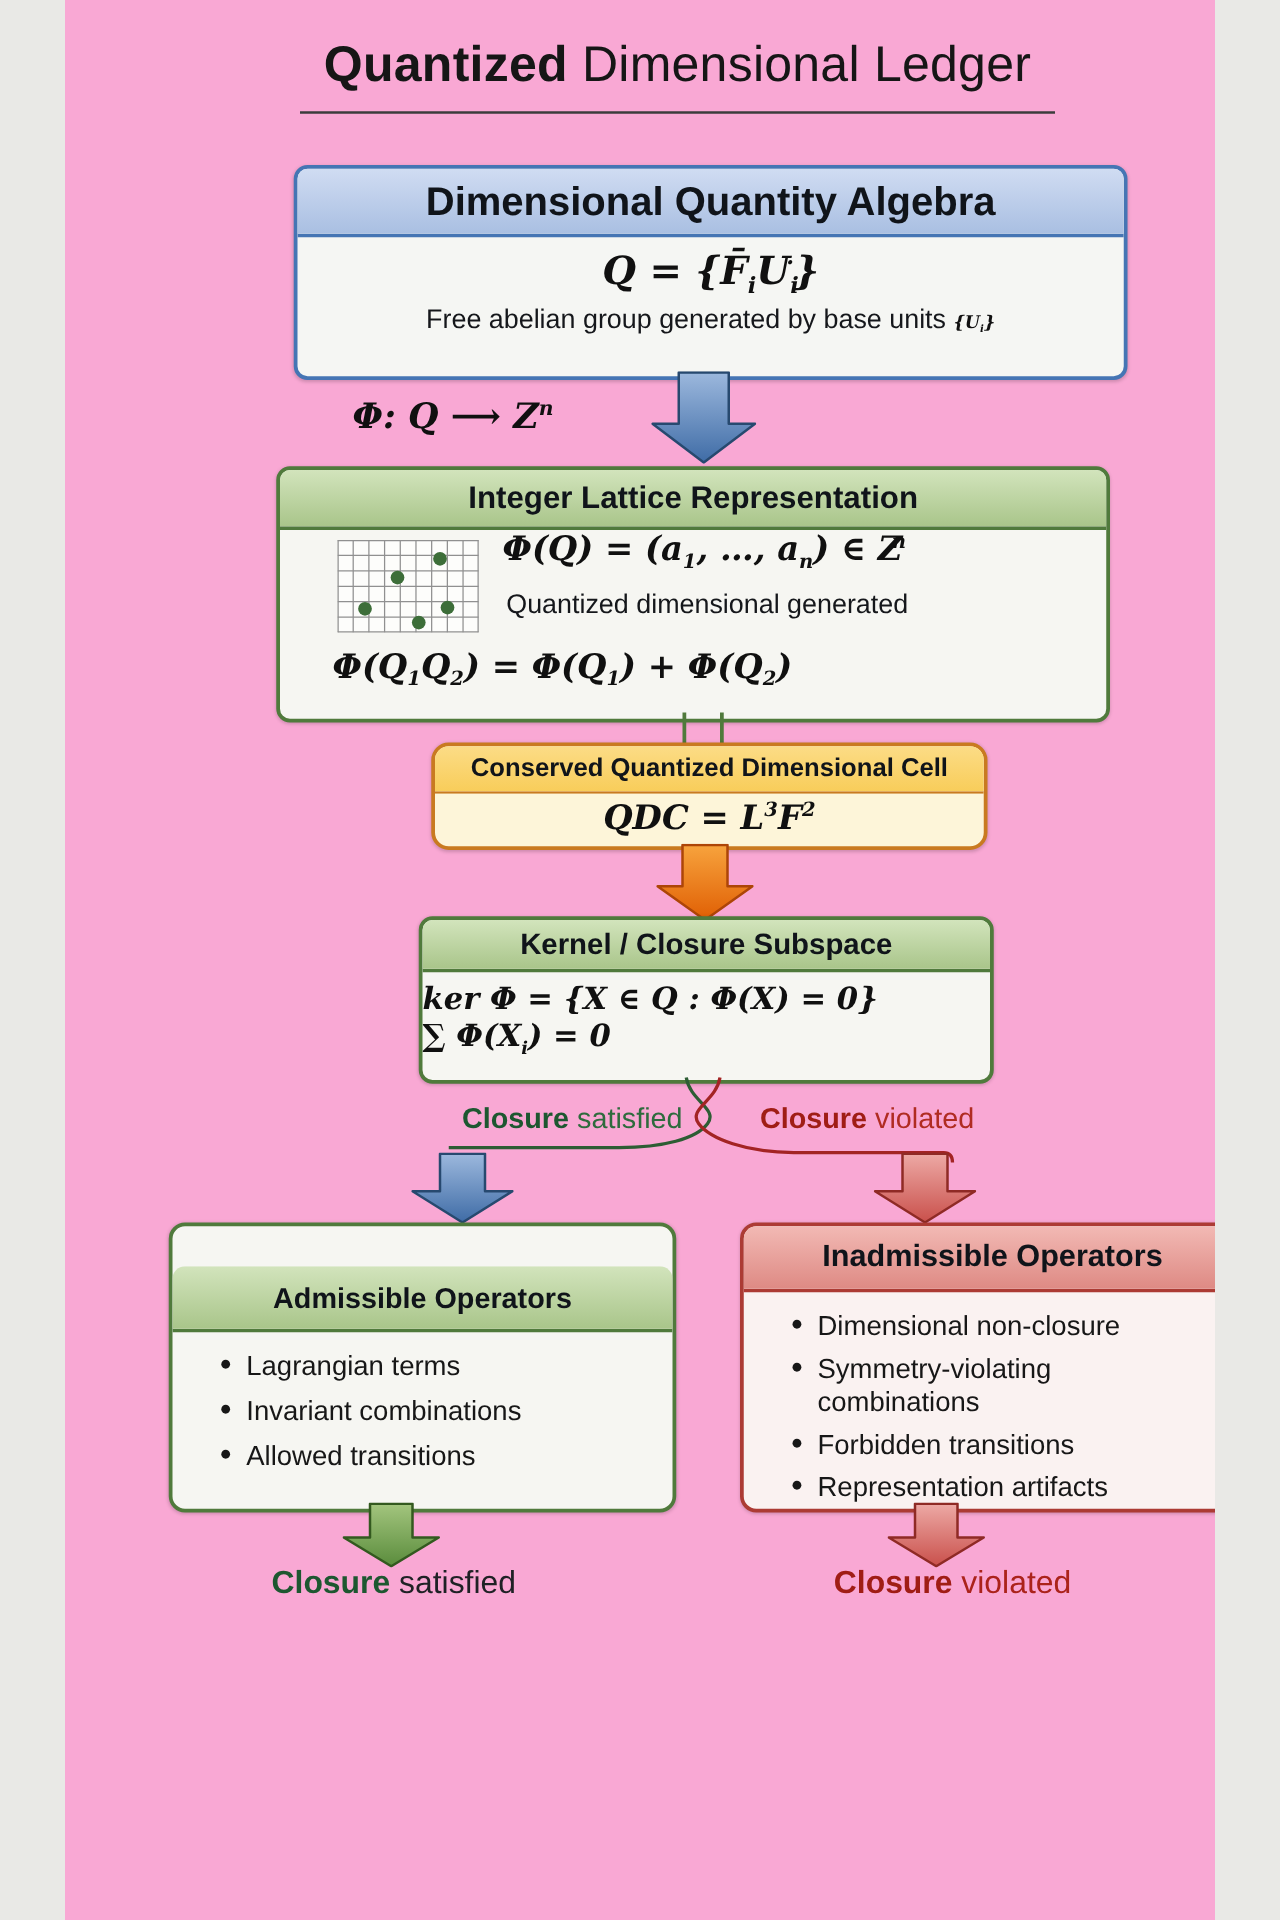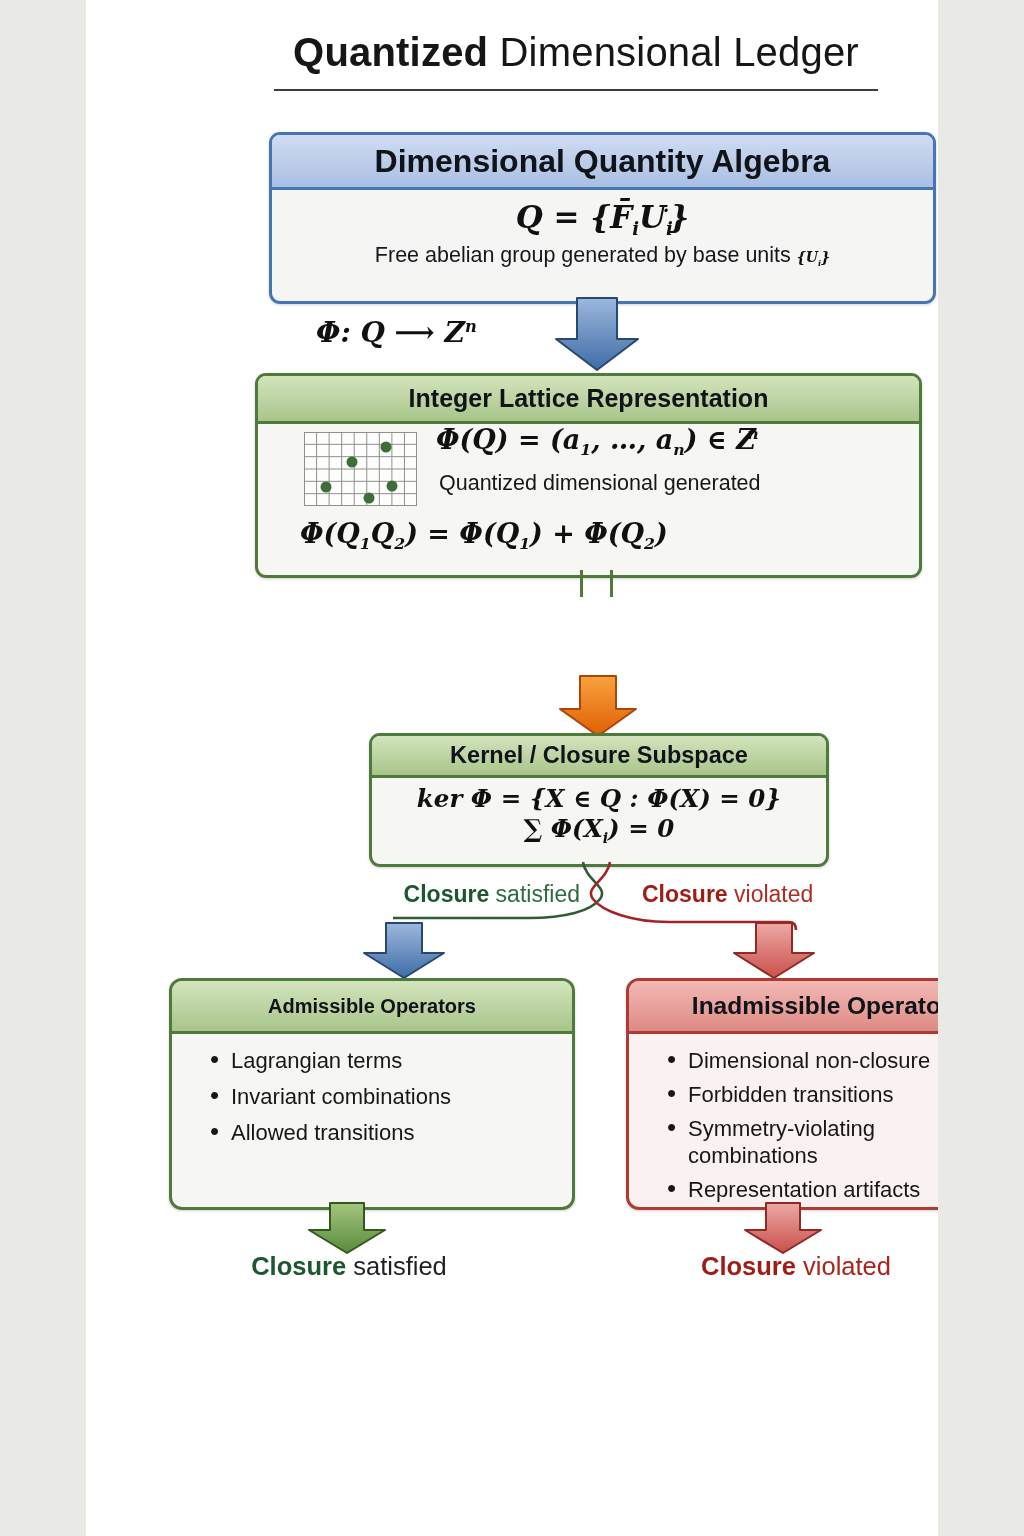--- a/index.html
+++ b/index.html
@@ -1,18 +1,18 @@
 <!DOCTYPE html>
 <html><head>
 <meta charset="utf-8">
 <style>
   html,body{margin:0;padding:0;background:#e9e9e6;}
   .page{
-    position:relative;width:852px;height:1536px;margin:0 auto;
-    background:#ffffff;overflow:hidden;
+    position:relative;width:920px;height:1536px;margin:0 auto;
+    background:#f9a8d4;overflow:hidden;
     font-family:"Liberation Sans",sans-serif;color:#1b1b1b;
   }
   
   .title{position:absolute;left:0;top:30px;width:980px;text-align:center;
     font-size:40px;color:#161616;letter-spacing:.2px;}
   .title .tb{font-weight:700;}
   .title-rule{position:absolute;left:188px;top:89px;width:604px;height:2px;background:#3c3c3c;}
   
   .box{position:absolute;border-radius:11px;box-shadow:0 1px 3px rgba(0,0,0,.18);}
   .box .hdr{font-weight:700;text-align:center;color:#10141a;}
@@ -44,32 +44,32 @@
   .connector-line.l{left:494px;}
   .connector-line.r{left:524px;}
   
   .box.yellow{left:293px;top:594px;width:439px;height:80px;border:3px solid #c97a20;background:#fdf5d9;border-radius:14px;}
   .box.yellow .hdr{height:36px;line-height:36px;font-size:20.5px;font-weight:600;
     background:linear-gradient(#fcdc86,#f8cd5a);border-bottom:2.5px solid #c97a20;border-radius:11px 11px 0 0;}
   .qdc-formula{margin-top:4px;text-align:center;font-size:27px;}
   
   .box.kernel{left:283px;top:733px;width:454px;height:128px;}
   .box.kernel .hdr{height:39px;line-height:39px;font-size:23.5px;}
-  .kernel-line{text-align:center;font-size:24.5px;font-style:italic;}
+  .kernel-line{font-size:24.5px;font-style:italic;}
   .kernel-line.l1{margin-top:6px;}
   .kernel-line.l2{margin-top:1px;}
   
   .branch-label{position:absolute;top:881px;font-size:23px;}
   .branch-label.sat{left:266px;width:228px;text-align:right;color:#2e6b3d;}
   .branch-label.sat .lb{font-weight:700;color:#1d5730;}
   .branch-label.vio{left:556px;width:240px;text-align:left;color:#b02c22;}
   .branch-label.vio .lb{font-weight:700;color:#a01d15;}
   
   .box.adm{left:83px;top:978px;width:400px;height:226px;border-radius:13px;}
-  .box.adm .hdr{height:50px;line-height:50px;font-size:20px;border-radius:10px 10px 0 0;}
+  .box.adm .hdr{height:50px;line-height:50px;font-size:23px;border-radius:10px 10px 0 0;margin-top:32px;}
   .box.red{border:3px solid #ac3b34;background:#faf2f1;}
   .box.inadm{left:540px;top:978px;width:398px;height:226px;border-radius:13px;}
   .box.inadm .hdr{height:50px;line-height:50px;font-size:24.5px;
     background:linear-gradient(#f2b9b4,#de8a84);border-bottom:3px solid #ac3b34;border-radius:10px 10px 0 0;text-align:center;}
   ul.oplist{margin:13px 0 0 0;padding:0 10px 0 38px;list-style:none;font-size:22px;color:#171717;}
   ul.oplist li{position:relative;padding-left:21px;margin-bottom:9px;line-height:27px;}
   ul.oplist li::before{content:"\2022";position:absolute;left:0;top:-1px;font-size:26px;}
   .box.inadm ul.oplist{}
   .box.inadm ul.oplist li{margin-bottom:7px;max-width:310px;}
   
@@ -139,20 +139,24 @@
       </div>
     <div class="lattice-formula math">Φ(Q) = (a<sub>1</sub>, …, a<sub>n</sub>) ∈ Z<sup>n</sup></div>
     <div class="lattice-caption">Quantized dimensional generated</div>
     <div class="lattice-additivity math">Φ(Q<sub>1</sub>Q<sub>2</sub>) = Φ(Q<sub>1</sub>) + Φ(Q<sub>2</sub>)</div>
   </section>
 
   <div class="connector-cover"></div>
   <div class="connector-line l"></div>
   <div class="connector-line r"></div>
 
+  <section class="box yellow">
+    <div class="hdr">Conserved Quantized Dimensional Cell</div>
+    <div class="qdc-formula math">QDC = L<sup>3</sup>F<sup>2</sup></div>
+  </section>
 
   <div class="flow-arrow" style="left:473px;top:675px;">
     <svg width="78" height="62" viewBox="0 0 78 62">
       <defs>
           <linearGradient id="go1" x1="0" y1="0" x2="0" y2="1">
         <stop offset="0" stop-color="#f7a33d"></stop>
             <stop offset="1" stop-color="#e05f04"></stop>
           </linearGradient>
         </defs>
       <path d="M21,1 L57,1 L57,34 L77,34 L39,61 L1,34 L21,34 Z" fill="url(#go1)" stroke="#ad4507" stroke-width="2" stroke-linejoin="round"></path>
@@ -205,22 +209,22 @@
       <li>Lagrangian terms</li>
       <li>Invariant combinations</li>
       <li>Allowed transitions</li>
     </ul>
   </section>
 
   <section class="box red inadm">
     <div class="hdr">Inadmissible Operators</div>
     <ul class="oplist">
       <li>Dimensional non-closure</li>
+      <li>Symmetry-violating combinations</li>
       <li>Forbidden transitions</li>
-      <li>Symmetry-violating combinations</li>
       <li>Representation artifacts</li>
     </ul>
   </section>
 
   <div class="flow-arrow" style="left:222px;top:1202px;">
     <svg width="78" height="52" viewBox="0 0 78 52">
       <defs>
           <linearGradient id="gg1" x1="0" y1="0" x2="0" y2="1">
         <stop offset="0" stop-color="#a3c57e"></stop>
             <stop offset="1" stop-color="#5a8c3c"></stop>

